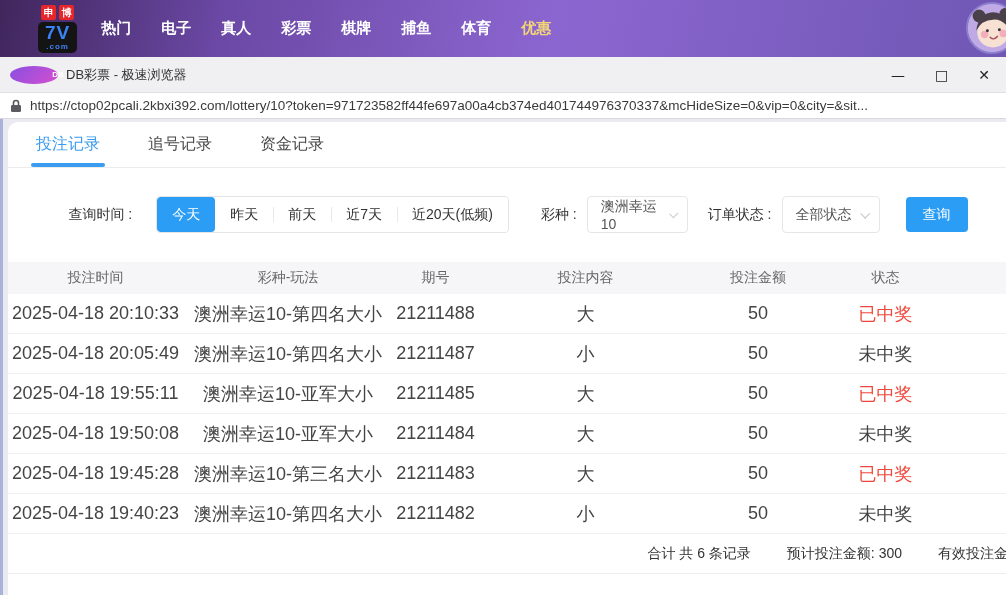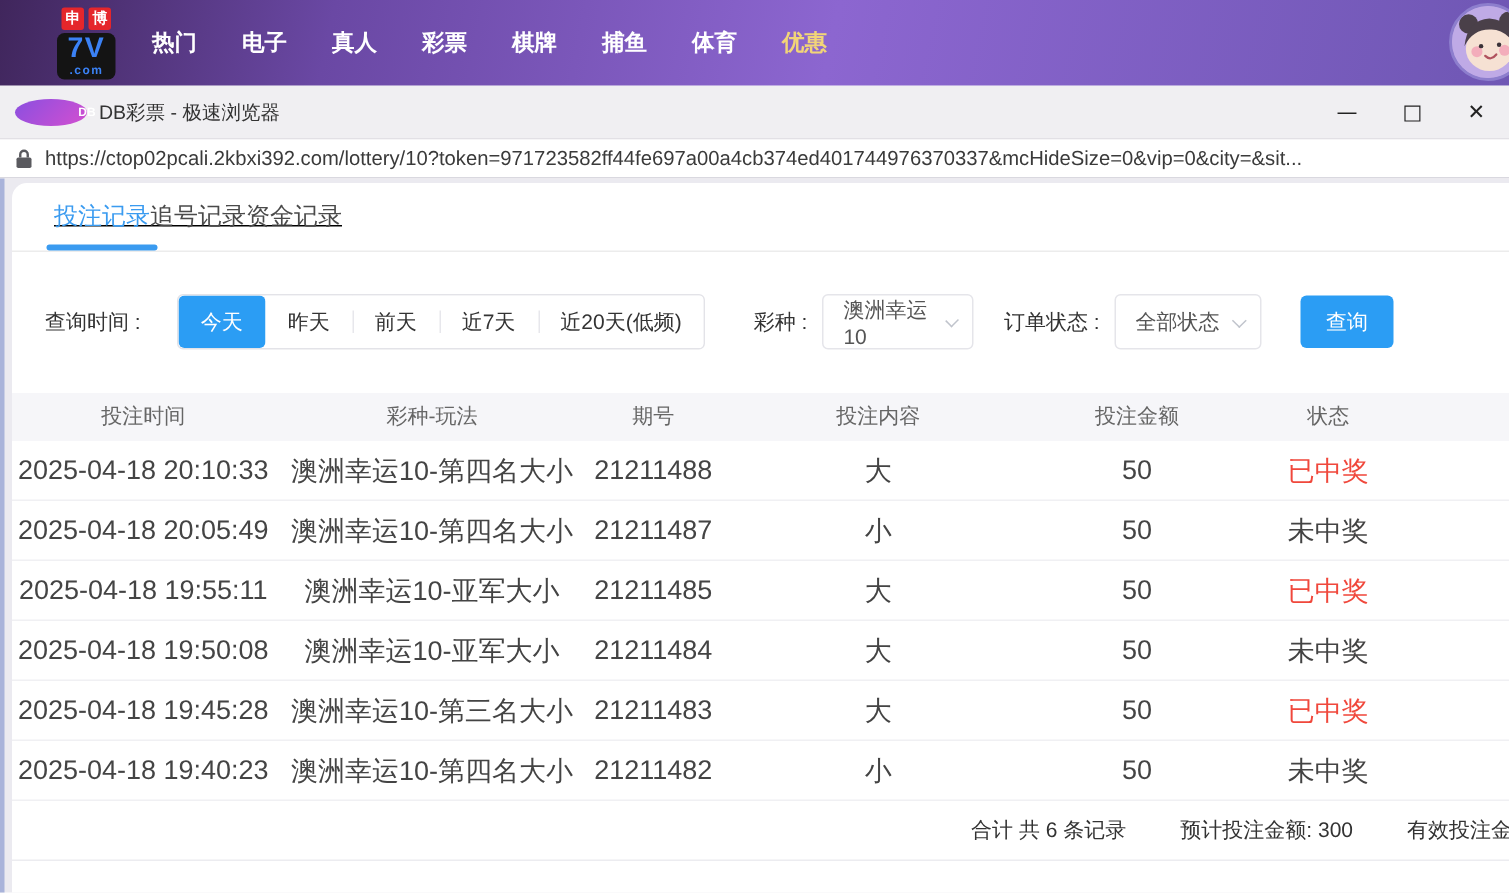--- a/index.html
+++ b/index.html
@@ -54,29 +54,29 @@
   .lock-icon { flex: 0 0 auto; display: inline-flex; }
 
   
   .content { position: relative; height: 476px; background: #ebeaf0; }
   .frame-strip { position: absolute; left: 0; top: 0; bottom: 0; width: 3px; background: #a9b3da; }
   .card {
     position: absolute; left: 8px; right: 0; top: 3px; bottom: 0;
     background: #fff; border-top-left-radius: 10px; overflow: hidden;
   }
 
-  .tabs { display: flex; align-items: stretch; height: 46px; padding-left: 28px; border-bottom: 1px solid #ececec; text-decoration: underline; }
+  .tabs { display: flex; align-items: stretch; height: 46px; padding-left: 28px; gap: 48px; border-bottom: 1px solid #ececec; }
   .tab { position: relative; display: flex; align-items: center; font-size: 16px; color: #4a4a4a; cursor: pointer; }
   .tab.active { color: #3a9bf0; }
   .tab.active::after {
     content: ""; position: absolute; left: -5px; right: -5px; bottom: 0;
     height: 4px; border-radius: 3px; background: #3a9bf0;
   }
 
-  .filters { display: flex; align-items: center; padding: 28px 0 29px 22px; font-size: 14px; color: #333; }
+  .filters { display: flex; align-items: center; padding: 28px 0 29px 22px; font-size: 14px; color: #333; justify-content: center; }
   .flabel { white-space: nowrap; }
   .time-group { display: flex; margin-left: 24px; height: 37px; border: 1px solid #e3e3e8; border-radius: 4px; overflow: hidden; background: #fff; }
   .time-btn { position: relative; display: flex; align-items: center; padding: 0 15px; font-size: 14px; color: #333; cursor: pointer; background: #fff; white-space: nowrap; }
   .time-btn + .time-btn::before { content: ""; position: absolute; left: 0; top: 10px; bottom: 10px; width: 1px; background: #e7e7ec; }
   .time-btn.active { background: #2b9df4; color: #fff; border-radius: 4px; }
   .time-btn.active + .time-btn::before { display: none; }
   .ml32 { margin-left: 32px; }
   .ml20 { margin-left: 20px; }
   .select {
     display: flex; align-items: center; justify-content: space-between;

